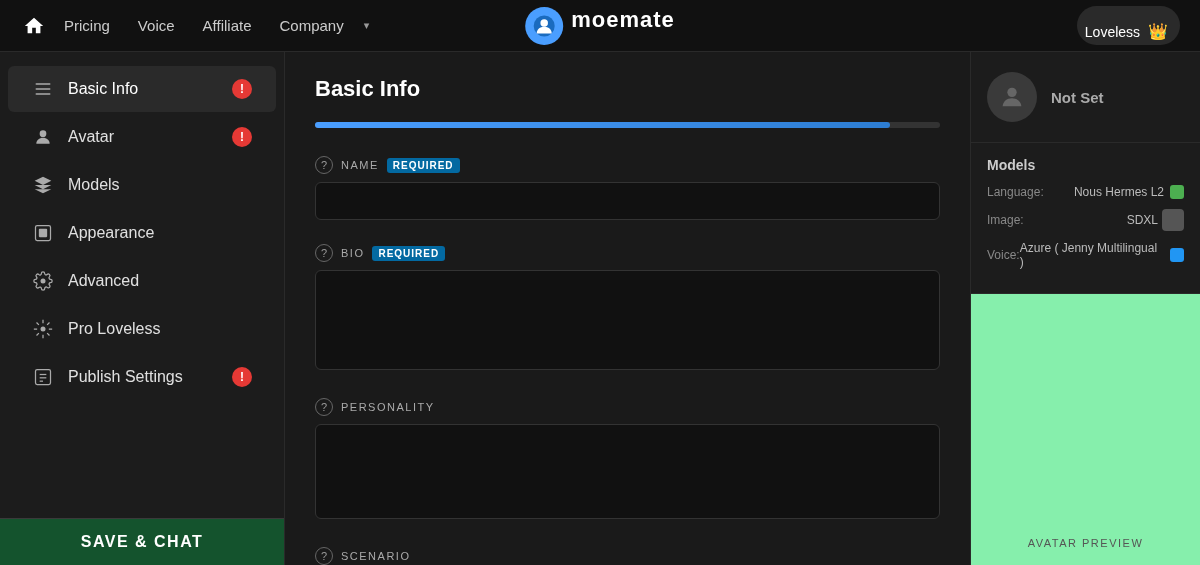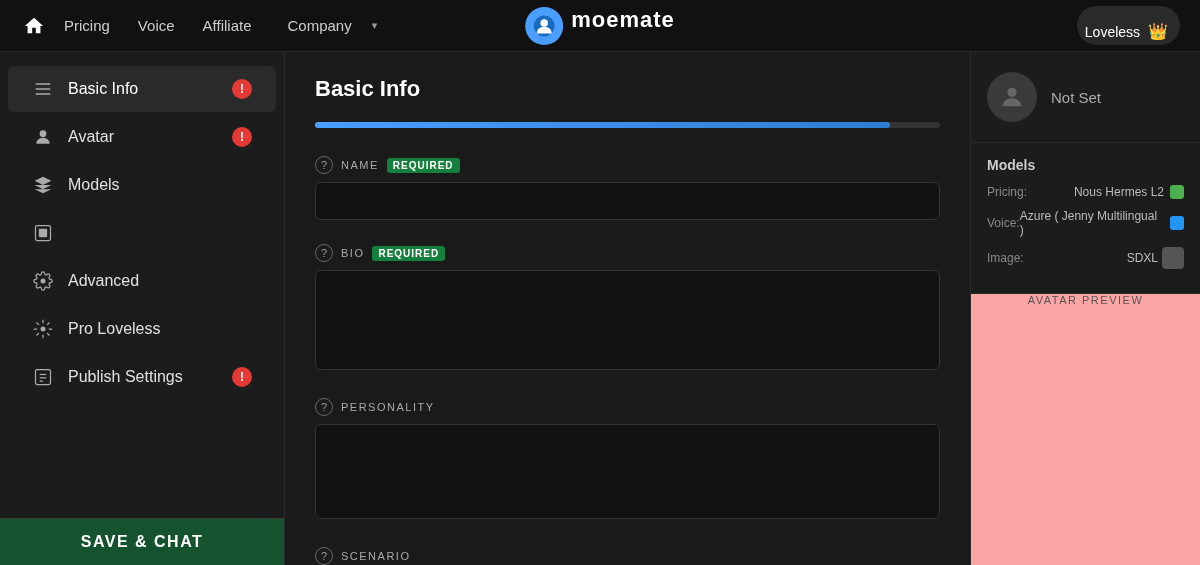--- a/index.html
+++ b/index.html
@@ -136,21 +136,21 @@
       width: 18px; height: 18px;
       border: 1px solid #666; border-radius: 50%;
       display: flex; align-items: center; justify-content: center;
       font-size: 11px; color: #999; flex-shrink: 0;
     }
     .field-label {
       font-size: 11px; font-weight: 400; color: #aaa;
       letter-spacing: 1.5px; text-transform: uppercase;
     }
     .field-required {
-      background: #15803d; color: #fff;
+      background: #0369a1; color: #fff;
       font-size: 10px; font-weight: 700; padding: 2px 6px;
       border-radius: 3px; letter-spacing: 1px;
     }
     .field-input {
       width: 100%;
       background: #111;
       border: 1px solid #333;
       border-radius: 6px;
       color: #fff;
       font-size: 14px;
@@ -178,21 +178,21 @@
       display: flex; align-items: center; gap: 14px;
       border-bottom: 1px solid #2a2a2a;
     }
     .avatar-circle {
       width: 50px; height: 50px;
       background: #3a3a3a; border-radius: 50%;
       display: flex; align-items: center; justify-content: center;
       font-size: 22px; color: #777; flex-shrink: 0;
     }
     .avatar-not-set {
-      font-size: 15px; color: #aaa; font-weight: 400;
+      font-size: 15px; color: #aaa; font-weight: 700;
     }
     .models-section {
       padding: 14px 16px;
       border-bottom: 1px solid #2a2a2a;
     }
     .models-title {
       font-size: 14px; color: #ccc; margin-bottom: 12px; font-weight: 600;
     }
     .model-row {
       display: flex; align-items: center; justify-content: space-between;
@@ -212,36 +212,36 @@
     .dot-green { background: #4caf50; }
     .dot-blue { background: #2196f3; }
     .dot-img {
       width: 22px; height: 22px;
       background: #555; border-radius: 4px;
       display: inline-block; vertical-align: middle;
       margin-left: 4px;
     }
     .avatar-preview-section {
       flex: 1;
-      display: flex; justify-content: center;
+      display: flex; align-items: flex-end; justify-content: center;
       padding-bottom: 16px;
-      background: #fca5a5;
+      background: #86efac;
     }
     .avatar-preview-label {
       font-size: 11px; color: #555; letter-spacing: 1.5px;
       text-transform: uppercase;
     }
 
     
     .content-area::-webkit-scrollbar { width: 6px; }
     .content-area::-webkit-scrollbar-track { background: #1a1a1a; }
     .content-area::-webkit-scrollbar-thumb { background: #333; border-radius: 3px; }
 
     .company-nav {
-      display: flex; align-items: center; gap: 20px; cursor: pointer; margin-left: 8px;
+      display: flex; align-items: center; gap: 20px; cursor: pointer;
     }
     .company-arrow { font-size: 11px; color: #999; }
   </style>
 </head>
 <body>
 
 <nav class="topnav">
   <div class="topnav-home">
     <svg width="22" height="22" viewBox="0 0 24 24" fill="white">
       <path d="M10 20v-6h4v6h5v-8h3L12 3 2 12h3v8z"></path>
@@ -309,20 +309,21 @@
         <span class="sidebar-item-label">Models</span>
       </div>
 
       <div class="sidebar-item">
         <div class="sidebar-item-icon">
           <svg width="20" height="20" viewBox="0 0 24 24" fill="#aaa">
             <rect x="3" y="3" width="18" height="18" rx="2" fill="none" stroke="#aaa" stroke-width="1.5"></rect>
             <rect x="7" y="7" width="10" height="10" rx="1" fill="#aaa"></rect>
           </svg>
         </div>
+        <span class="sidebar-item-label">Appearance</span>
       </div>
 
       <div class="sidebar-item">
         <div class="sidebar-item-icon">
           <svg width="20" height="20" viewBox="0 0 24 24" fill="#aaa">
             <circle cx="12" cy="12" r="3"></circle>
             <path d="M19.4 15a1.65 1.65 0 00.33 1.82l.06.06a2 2 0 010 2.83 2 2 0 01-2.83 0l-.06-.06a1.65 1.65 0 00-1.82-.33 1.65 1.65 0 00-1 1.51V21a2 2 0 01-4 0v-.09A1.65 1.65 0 009 19.4a1.65 1.65 0 00-1.82.33l-.06.06a2 2 0 01-2.83-2.83l.06-.06A1.65 1.65 0 004.68 15a1.65 1.65 0 00-1.51-1H3a2 2 0 010-4h.09A1.65 1.65 0 004.6 9a1.65 1.65 0 00-.33-1.82l-.06-.06a2 2 0 012.83-2.83l.06.06A1.65 1.65 0 009 4.68a1.65 1.65 0 001-1.51V3a2 2 0 014 0v.09a1.65 1.65 0 001 1.51 1.65 1.65 0 001.82-.33l.06-.06a2 2 0 012.83 2.83l-.06.06A1.65 1.65 0 0019.4 9a1.65 1.65 0 001.51 1H21a2 2 0 010 4h-.09a1.65 1.65 0 00-1.51 1z" fill="none" stroke="#aaa" stroke-width="1.5"></path>
           </svg>
         </div>
         <span class="sidebar-item-label">Advanced</span>
@@ -407,42 +408,42 @@
           <path d="M4 20c0-4 3.6-7 8-7s8 3 8 7"></path>
         </svg>
       </div>
       <span class="avatar-not-set">Not Set</span>
     </div>
 
     <div class="models-section">
       <div class="models-title">Models</div>
 
       <div class="model-row">
-        <span class="model-key">Pricing:</span>
+        <span class="model-key">Language:</span>
         <div style="display:flex;align-items:flex-start;">
           <span class="model-value">Nous Hermes L2</span>
           <span class="model-dot dot-green"></span>
+        </div>
+      </div>
+
+      <div class="model-row">
+        <span class="model-key">Image:</span>
+        <div style="display:flex;align-items:center;">
+          <span class="model-value">SDXL</span>
+          <span class="dot-img"></span>
         </div>
       </div>
 
       <div class="model-row">
         <span class="model-key">Voice:</span>
         <div style="display:flex;align-items:center;">
           <span class="model-value">Azure ( Jenny Multilingual )</span>
           <span class="model-dot dot-blue"></span>
         </div>
       </div>
-
-      <div class="model-row">
-        <span class="model-key">Image:</span>
-        <div style="display:flex;align-items:center;">
-          <span class="model-value">SDXL</span>
-          <span class="dot-img"></span>
-        </div>
-      </div>
     </div>
 
     <div class="avatar-preview-section">
       <span class="avatar-preview-label">AVATAR PREVIEW</span>
     </div>
   </aside>
 
 </div>
 
 </body></html>

